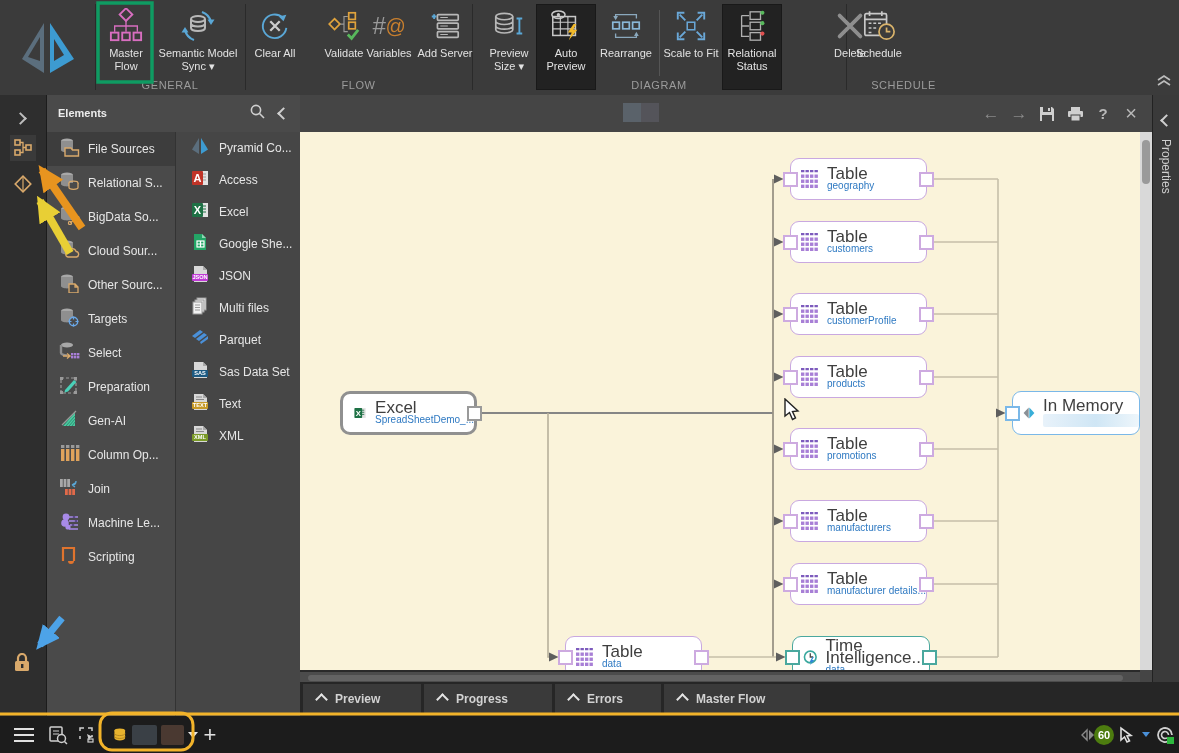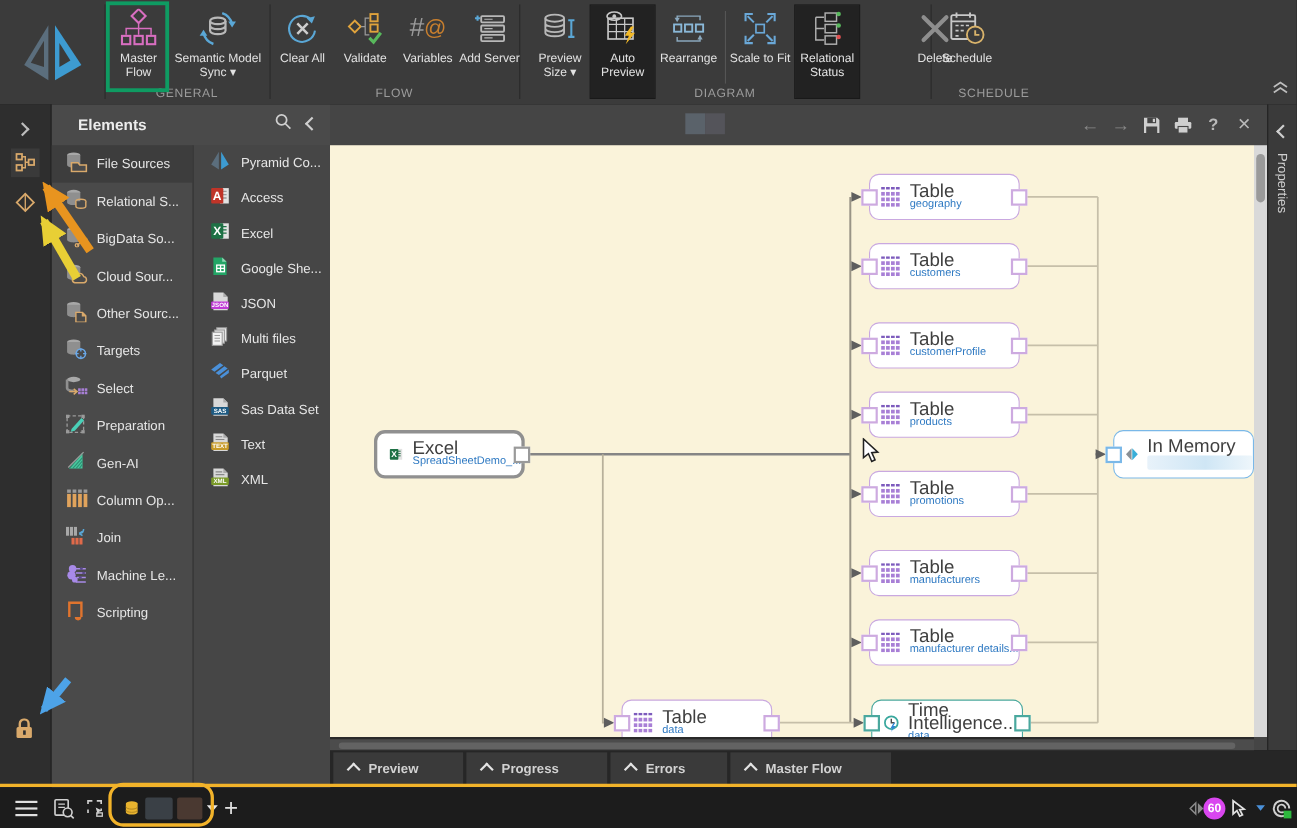--- a/index.html
+++ b/index.html
@@ -12,21 +12,21 @@
   .rg-label{position:absolute;bottom:4px;font-size:11px;color:#9c9c9c;text-align:center;letter-spacing:.6px;}
   .rbtn{position:absolute;top:5px;height:84px;display:flex;flex-direction:column;align-items:center;cursor:pointer;}
   .rbtn .ric{height:42px;display:flex;align-items:center;justify-content:center;}
   .rbtn .rlabel{font-size:11px;line-height:13px;color:#e2e2e2;text-align:center;white-space:pre-line;}
   .rbtn.active{background:#222;outline:1px solid #191919;}
   .collapse-ribbon{position:absolute;right:6px;bottom:4px;color:#bdbdbd;}
   
   .rail{position:absolute;left:0;top:95px;width:46px;height:621px;background:#2e2e2e;border-right:1px solid #1c1c1c;}
   .elements{position:absolute;left:47px;top:95px;width:253px;height:621px;background:#4a4a4a;}
   .el-head{position:absolute;left:0;top:0;width:100%;height:36px;display:flex;align-items:center;}
-  .el-title{font-size:14px;font-weight:bold;color:#ececec;margin-left:24px;flex:1;}
+  .el-title{font-size:11px;font-weight:bold;color:#ececec;margin-left:11px;flex:1;}
   .cat-col{position:absolute;left:0;top:37px;width:128px;}
   .cat{height:34px;display:flex;align-items:center;gap:8px;padding-left:12px;cursor:pointer;}
   .cat.selected{background:#3d3d3d;}
   .cat .clabel{font-size:12px;color:#e6e6e6;white-space:nowrap;}
   .fly-col{position:absolute;left:128px;top:37px;width:125px;bottom:0;background:#464646;border-left:1px solid #333;}
   .fly{height:32px;display:flex;align-items:center;gap:9px;padding-left:14px;cursor:pointer;position:relative;}
   .fly .flabel{font-size:12px;color:#e6e6e6;white-space:nowrap;}
   .chev{display:inline-block;width:7px;height:7px;border-left:2px solid currentColor;border-top:2px solid currentColor;}
   .chev.up{transform:rotate(45deg);}
   .chev.left{transform:rotate(-45deg);}
@@ -62,21 +62,21 @@
   
   .btabs{position:absolute;left:300px;top:682px;width:879px;height:34px;background:#262626;display:flex;gap:3px;padding-left:3px;box-sizing:border-box;}
   .btab{margin-top:2px;height:30px;background:#3a3a3a;display:flex;align-items:center;gap:9px;padding:0 22px 0 14px;cursor:pointer;}
   .btab .tlabel{font-size:12px;font-weight:bold;color:#d2d2d2;white-space:nowrap;}
   
   .taskbar{position:absolute;left:0;top:716px;width:1179px;height:37px;background:#1c1c1c;}
   .tb-ico{position:absolute;top:0;height:37px;display:flex;align-items:center;justify-content:center;cursor:pointer;}
   .tb-tab{position:absolute;left:104px;top:2px;width:86px;height:33px;display:flex;align-items:center;gap:4px;padding-left:8px;cursor:pointer;}
   .redact{display:inline-block;height:20px;border-radius:2px;}
   .caret-w{width:0;height:0;border-left:5px solid transparent;border-right:5px solid transparent;border-top:6px solid #e8e8e8;}
-  .badge{min-width:20px;height:20px;border-radius:10px;background:#d946ef;color:#fff;font-size:11px;font-weight:bold;display:flex;align-items:center;justify-content:center;}
+  .badge{min-width:20px;height:20px;border-radius:10px;background:#4d7c0f;color:#fff;font-size:11px;font-weight:bold;display:flex;align-items:center;justify-content:center;}
   
   .overlay{position:absolute;left:0;top:0;pointer-events:none;z-index:50;}
   .hamb{width:20px;display:flex;flex-direction:column;gap:4px;}
   .hamb span{height:2px;background:#e0e0e0;}
 </style>
 </head>
 <body>
 
 <div class="app">
 
@@ -129,21 +129,21 @@
     <div class="rbtn" style="left:247px;width:56px">
       <span class="ric">
         <svg width="34" height="34" viewBox="0 0 36 36">
           <path d="M30 20 a12.5 12.5 0 1 1 -4 -11" stroke="#5aa7d6" fill="none" stroke-width="2"></path>
           <polygon points="22,8 30,6 27,13" fill="#5aa7d6"></polygon>
           <path d="M13 13 l10 10 M23 13 l-10 10" stroke="#cdcdcd" stroke-width="2.4"></path>
         </svg>
       </span>
       <span class="rlabel">Clear All</span>
     </div>
-    <div class="rbtn" style="left:304px;width:56px">
+    <div class="rbtn" style="left:316px;width:56px">
       <span class="ric">
         <svg width="34" height="34" viewBox="0 0 36 36">
           <rect x="4" y="12" width="8" height="8" transform="rotate(45 8 16)" fill="none" stroke="#e0a33c" stroke-width="1.8"></rect>
           <path d="M14 16 h4 v-8 h4 M18 16 v8 h4" stroke="#9a9a9a" fill="none" stroke-width="1.2"></path>
           <rect x="23" y="4" width="7" height="7" fill="none" stroke="#e0a33c" stroke-width="1.8"></rect>
           <rect x="23" y="14" width="7" height="7" fill="none" stroke="#e0a33c" stroke-width="1.8"></rect>
           <path d="M22 27 l4 4 7 -9" stroke="#58b85c" fill="none" stroke-width="3"></path>
         </svg>
       </span>
       <span class="rlabel">Validate</span>

